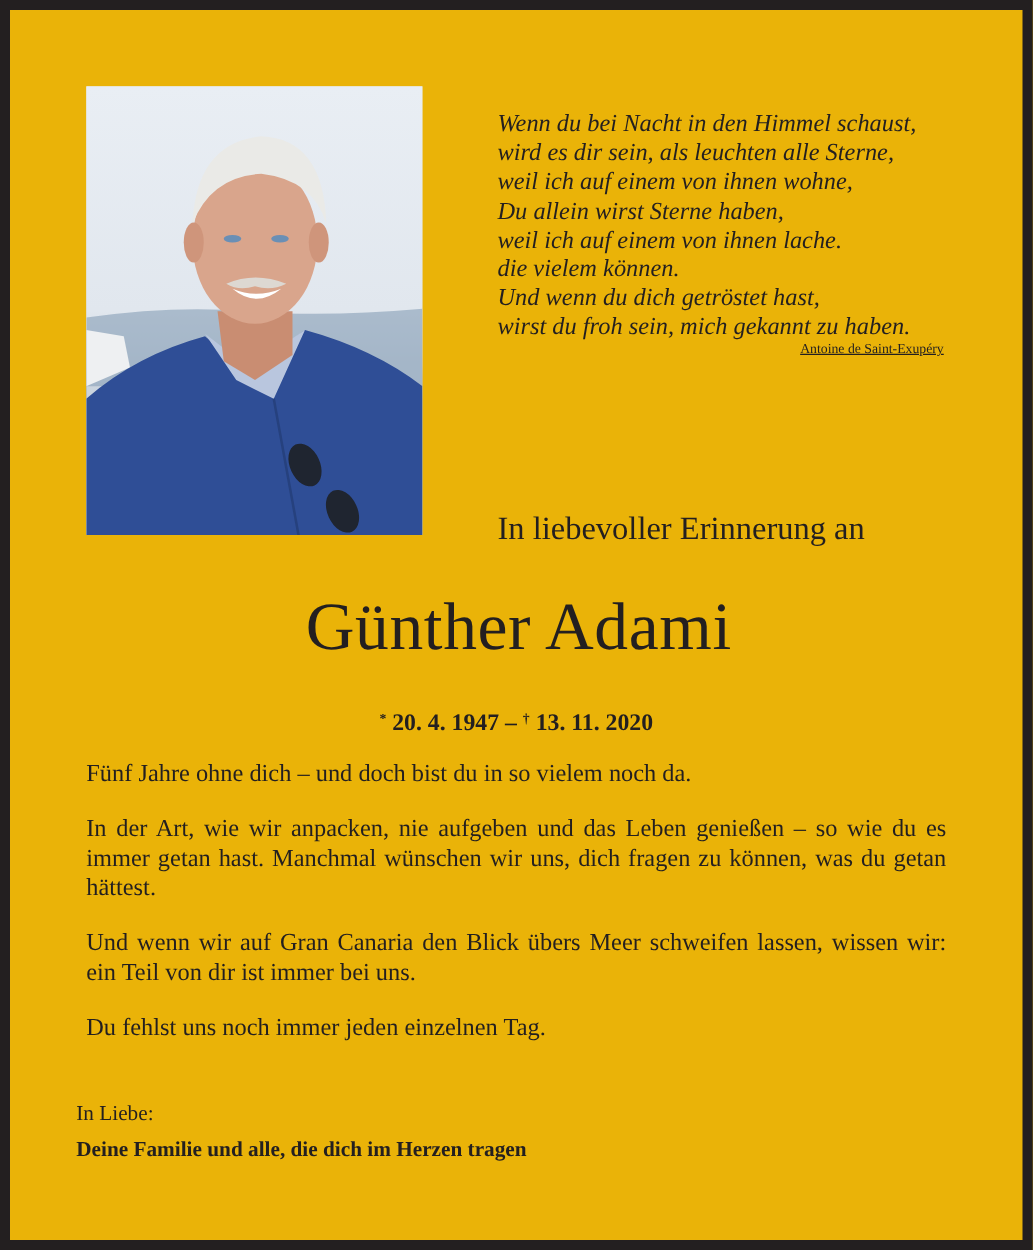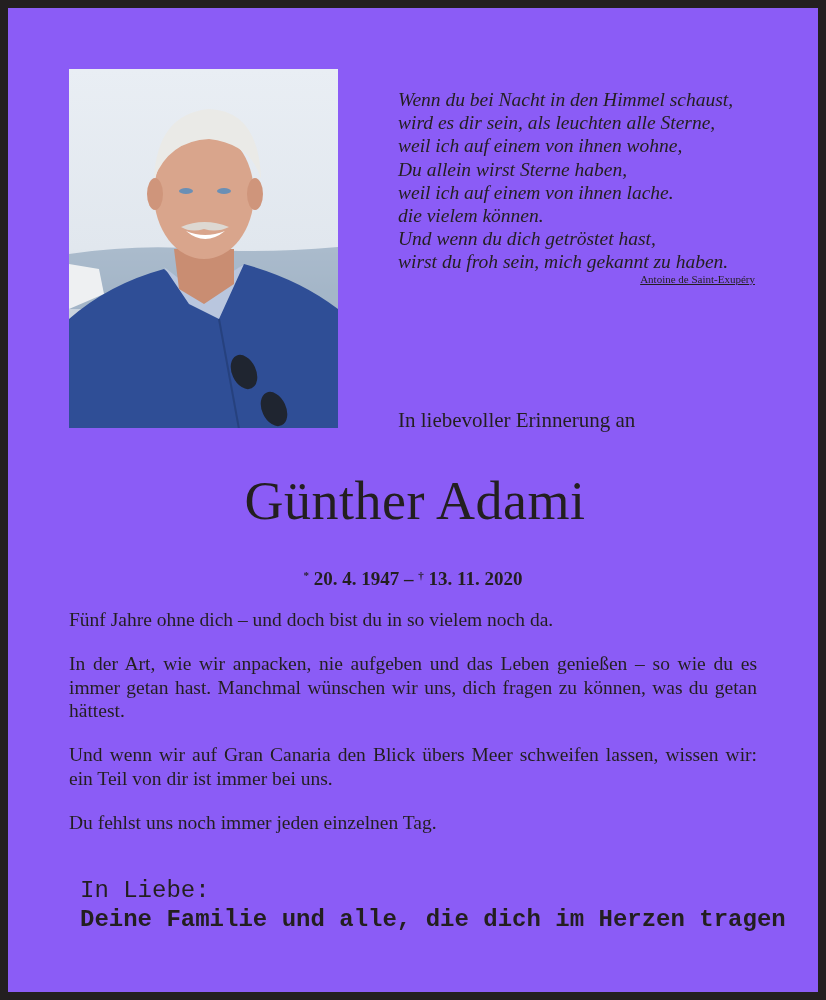--- a/index.html
+++ b/index.html
@@ -1,19 +1,19 @@
 <!DOCTYPE html>
 <html><head>
 <meta charset="utf-8">
 <style>
   html, body { margin: 0; padding: 0; background: #231f20; }
   body { width: 826px; height: 1000px; position: relative; overflow: hidden; }
   .page {
     position: absolute; left: 8px; top: 8px; width: 810px; height: 984px;
-    background: #8b5cf6; color: #231f20;
+    background: #eab308; color: #231f20;
     font-family: "DejaVu Serif", "Liberation Serif", serif;
   }
   .photo {
     position: absolute; left: 61px; top: 61px; width: 269px; height: 359px;
     overflow: hidden; background: linear-gradient(180deg, #e6ecf3 0%, #dfe6ee 45%, #c9d3de 62%, #8fa3b8 70%);
   }
   .photo svg { display: block; }
   .poem {
     position: absolute; left: 390px; top: 80px; width: 370px;
     font-family: "Liberation Serif", serif; font-style: italic;
@@ -22,42 +22,42 @@
   }
   .poem .line { display: block; white-space: nowrap; }
   .author {
     position: absolute; right: 63px; top: 265px;
     font-family: "Liberation Serif", serif; font-size: 11px; color: #231f20;
     white-space: nowrap;
     text-decoration: underline;
   }
   .intro {
     position: absolute; left: 390px; top: 400px;
-    font-family: "Liberation Serif", serif; font-size: 21px; color: #231f20;
+    font-family: "Liberation Serif", serif; font-size: 26px; color: #231f20;
     white-space: nowrap;
   }
   .name {
     position: absolute; left: 0; width: 814px; top: 463px; text-align: center;
     font-family: "Liberation Serif", serif; font-size: 54px; line-height: 60px;
     letter-spacing: 0.5px; color: #231f20;
   }
   .dates {
     position: absolute; left: 0; width: 810px; top: 530px; text-align: center;
     font-family: "Liberation Serif", serif; font-weight: bold; font-size: 19px; color: #231f20; margin-top: 30px;
   }
   .dates sup { font-size: 11px; vertical-align: 6px; }
   .body {
     position: absolute; left: 61px; top: 600px; width: 688px;
     font-family: "Liberation Serif", serif; font-size: 19.5px; line-height: 23.5px; color: #231f20;
     text-align: justify;
   }
   .body p { margin: 0 0 20.5px 0; }
   .sign {
-    position: absolute; left: 72px; top: 868px;
-    font-family: Liberation Mono, monospace; font-size: 24px; line-height: 29px; color: #231f20;
+    position: absolute; left: 53px; top: 868px;
+    font-family: Liberation Serif, serif; font-size: 17px; line-height: 29px; color: #231f20;
   }
   .sign .family { font-weight: bold; white-space: nowrap; }
 </style>
 </head>
 <body>
 
 <div class="page">
 
   <div class="photo">
     <svg width="269" height="359" viewBox="0 0 269 359">

